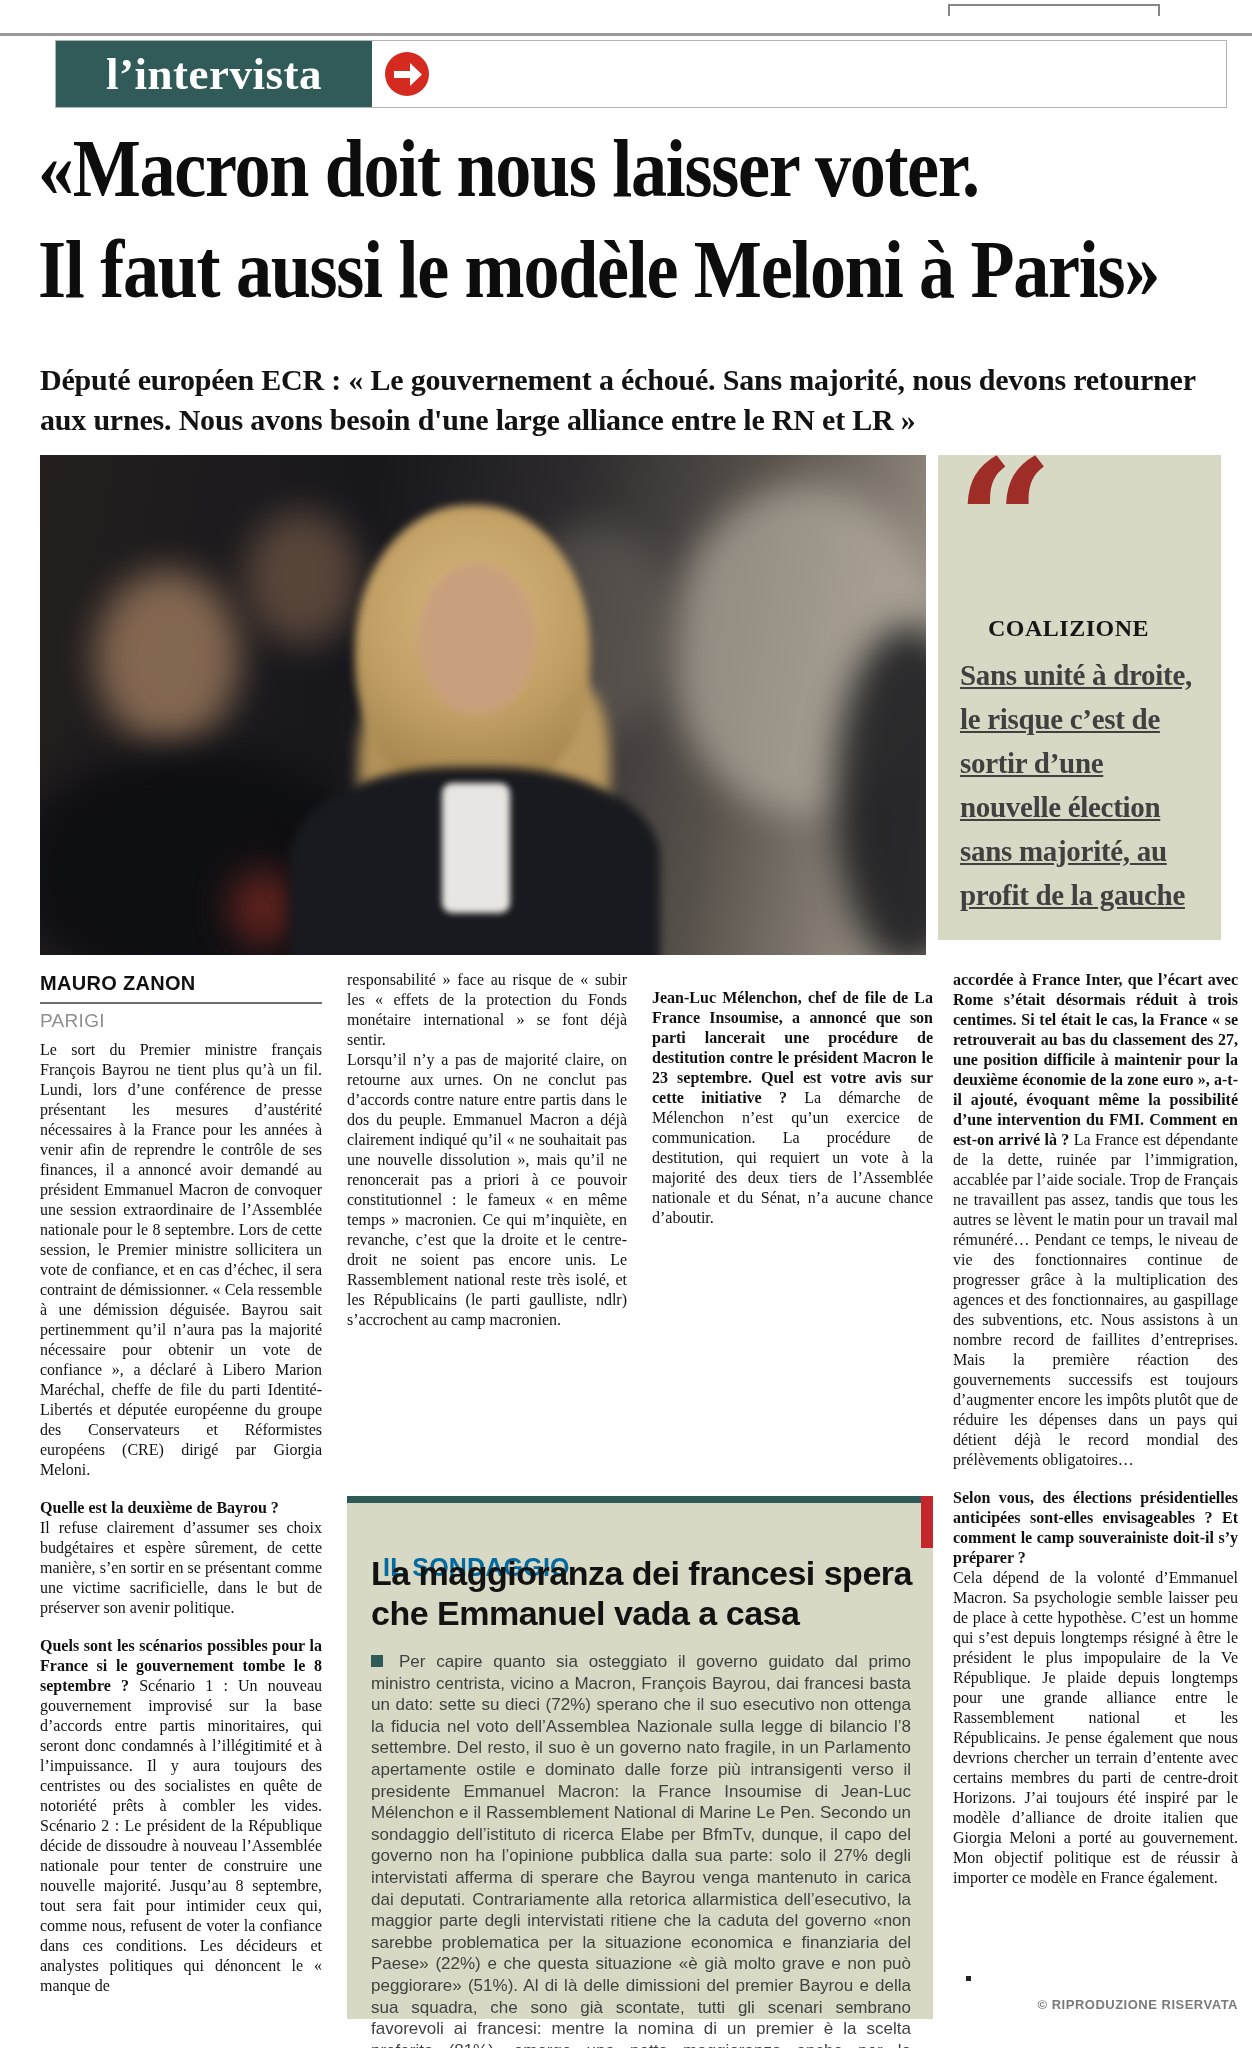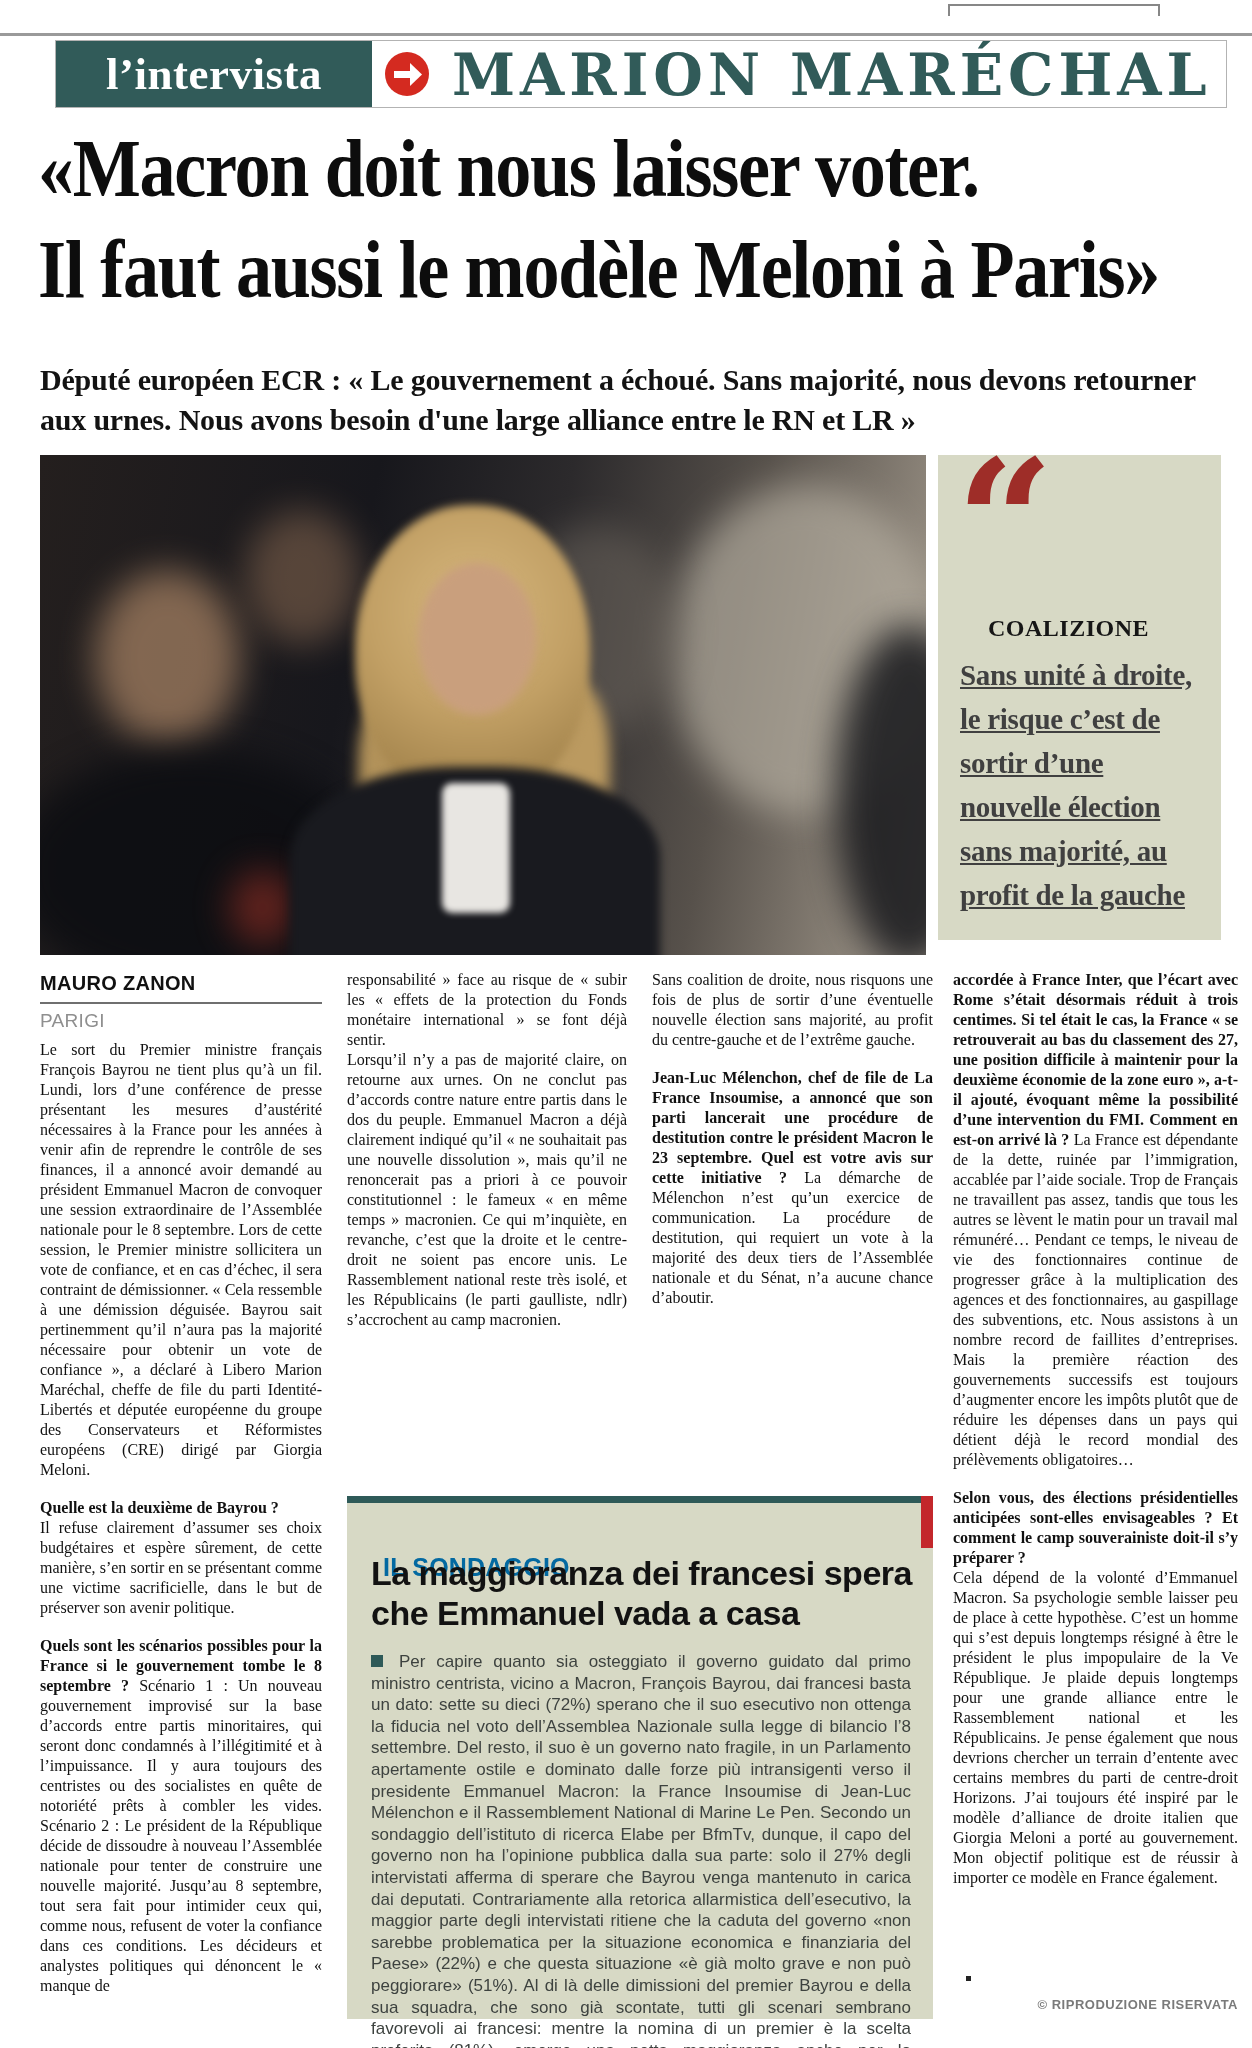--- a/index.html
+++ b/index.html
@@ -102,21 +102,20 @@
 
   <div class="abs kicker-strip">
     <div class="abs kicker-badge">
       <span>l’intervista</span>
     </div>
     <svg class="abs kicker-arrow" viewBox="0 0 46 46">
       <circle cx="23" cy="23" r="22" fill="#d42a20"></circle>
       <rect x="10" y="20" width="18" height="7" fill="#ffffff"></rect>
       <path d="M26 12 L38 23.5 L26 35 Z" fill="#ffffff"></path>
     </svg>
-    <div class="abs kicker-name">MARION MARÉCHAL</div>
   </div>
 
   <h1 class="abs headline" style="margin:0;">
     <div>«Macron doit nous laisser voter.</div>
     <div>Il faut aussi le modèle Meloni à Paris»</div>
   </h1>
 
   <div class="abs standfirst">Député européen ECR : « Le gouvernement a échoué. Sans majorité, nous devons retourner aux urnes. Nous avons besoin d'une large alliance entre le RN et LR »</div>
 
   <div class="abs photo">
@@ -149,21 +148,20 @@
       <p><span class="a">Le sort du Premier ministre français François Bayrou ne tient plus qu’à un fil. Lundi, lors d’une conférence de presse présentant les mesures d’austérité nécessaires à la France pour les années à venir afin de reprendre le contrôle de ses finances, il a annoncé avoir demandé au président Emmanuel Macron de convoquer une session extraordinaire de l’Assemblée nationale pour le 8 septembre. Lors de cette session, le Premier ministre sollicitera un vote de confiance, et en cas d’échec, il sera contraint de démissionner. « Cela ressemble à une démission déguisée. Bayrou sait pertinemment qu’il n’aura pas la majorité nécessaire pour obtenir un vote de confiance », a déclaré à Libero Marion Maréchal, cheffe de file du parti Identité-Libertés et députée européenne du groupe des Conservateurs et Réformistes européens (CRE) dirigé par Giorgia Meloni.</span></p>
       <p class="gap"><span class="q">Quelle est la deuxième de Bayrou ?</span></p>
       <p><span class="a">Il refuse clairement d’assumer ses choix budgétaires et espère sûrement, de cette manière, s’en sortir en se présentant comme une victime sacrificielle, dans le but de préserver son avenir politique.</span></p>
       <p class="gap"><span class="q">Quels sont les scénarios possibles pour la France si le gouvernement tombe le 8 septembre ? </span><span class="a">Scénario 1 : Un nouveau gouvernement improvisé sur la base d’accords entre partis minoritaires, qui seront donc condamnés à l’illégitimité et à l’impuissance. Il y aura toujours des centristes ou des socialistes en quête de notoriété prêts à combler les vides. Scénario 2 : Le président de la République décide de dissoudre à nouveau l’Assemblée nationale pour tenter de construire une nouvelle majorité. Jusqu’au 8 septembre, tout sera fait pour intimider ceux qui, comme nous, refusent de voter la confiance dans ces conditions. Les décideurs et analystes politiques qui dénoncent le « manque de</span></p>
     </div>
   <div class="abs col col2">
       <p><span class="a">responsabilité » face au risque de « subir les « effets de la protection du Fonds monétaire international » se font déjà sentir.</span></p>
       <p><span class="a">Lorsqu’il n’y a pas de majorité claire, on retourne aux urnes. On ne conclut pas d’accords contre nature entre partis dans le dos du peuple. Emmanuel Macron a déjà clairement indiqué qu’il « ne souhaitait pas une nouvelle dissolution », mais qu’il ne renoncerait pas a priori à ce pouvoir constitutionnel : le fameux « en même temps » macronien. Ce qui m’inquiète, en revanche, c’est que la droite et le centre-droit ne soient pas encore unis. Le Rassemblement national reste très isolé, et les Républicains (le parti gaulliste, ndlr) s’accrochent au camp macronien.</span></p>
     </div>
   <div class="abs col col3">
-      <p><span class="a">Sans coalition de droite, nous risquons une fois de plus de sortir d’une éventuelle nouvelle élection sans majorité, au profit du centre-gauche et de l’extrême gauche.</span></p>
       <p class="gap"><span class="q">Jean-Luc Mélenchon, chef de file de La France Insoumise, a annoncé que son parti lancerait une procédure de destitution contre le président Macron le 23 septembre. Quel est votre avis sur cette initiative ? </span><span class="a">La démarche de Mélenchon n’est qu’un exercice de communication. La procédure de destitution, qui requiert un vote à la majorité des deux tiers de l’Assemblée nationale et du Sénat, n’a aucune chance d’aboutir.</span></p>
     </div>
   <div class="abs col col4">
       <p><span class="q">accordée à France Inter, que l’écart avec Rome s’était désormais réduit à trois centimes. Si tel était le cas, la France « se retrouverait au bas du classement des 27, une position difficile à maintenir pour la deuxième économie de la zone euro », a-t-il ajouté, évoquant même la possibilité d’une intervention du FMI. Comment en est-on arrivé là ? </span><span class="a">La France est dépendante de la dette, ruinée par l’immigration, accablée par l’aide sociale. Trop de Français ne travaillent pas assez, tandis que tous les autres se lèvent le matin pour un travail mal rémunéré… Pendant ce temps, le niveau de vie des fonctionnaires continue de progresser grâce à la multiplication des agences et des fonctionnaires, au gaspillage des subventions, etc. Nous assistons à un nombre record de faillites d’entreprises. Mais la première réaction des gouvernements successifs est toujours d’augmenter encore les impôts plutôt que de réduire les dépenses dans un pays qui détient déjà le record mondial des prélèvements obligatoires…</span></p>
       <p class="gap"><span class="q">Selon vous, des élections présidentielles anticipées sont-elles envisageables ? Et comment le camp souverainiste doit-il s’y préparer ?</span></p>
       <p><span class="a">Cela dépend de la volonté d’Emmanuel Macron. Sa psychologie semble laisser peu de place à cette hypothèse. C’est un homme qui s’est depuis longtemps résigné à être le président le plus impopulaire de la Ve République. Je plaide depuis longtemps pour une grande alliance entre le Rassemblement national et les Républicains. Je pense également que nous devrions chercher un terrain d’entente avec certains membres du parti de centre-droit Horizons. J’ai toujours été inspiré par le modèle d’alliance de droite italien que Giorgia Meloni a porté au gouvernement. Mon objectif politique est de réussir à importer ce modèle en France également.</span></p>
     </div>
 
   <div class="abs sondaggio">
     <div class="sond-redbar"></div>

